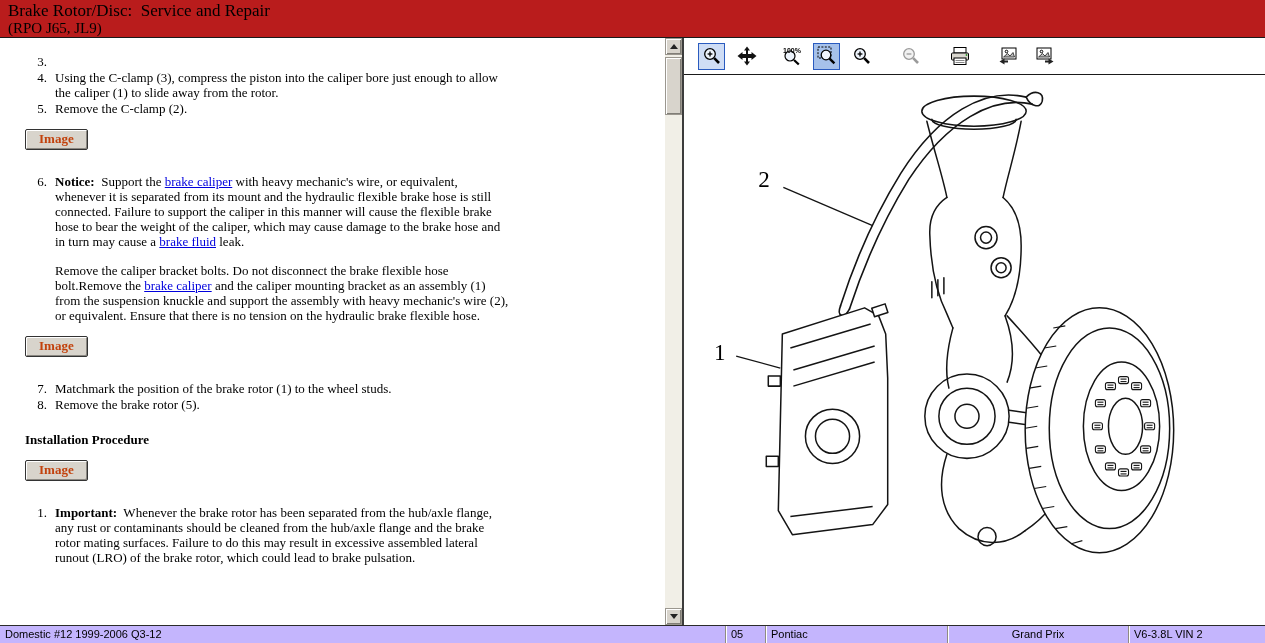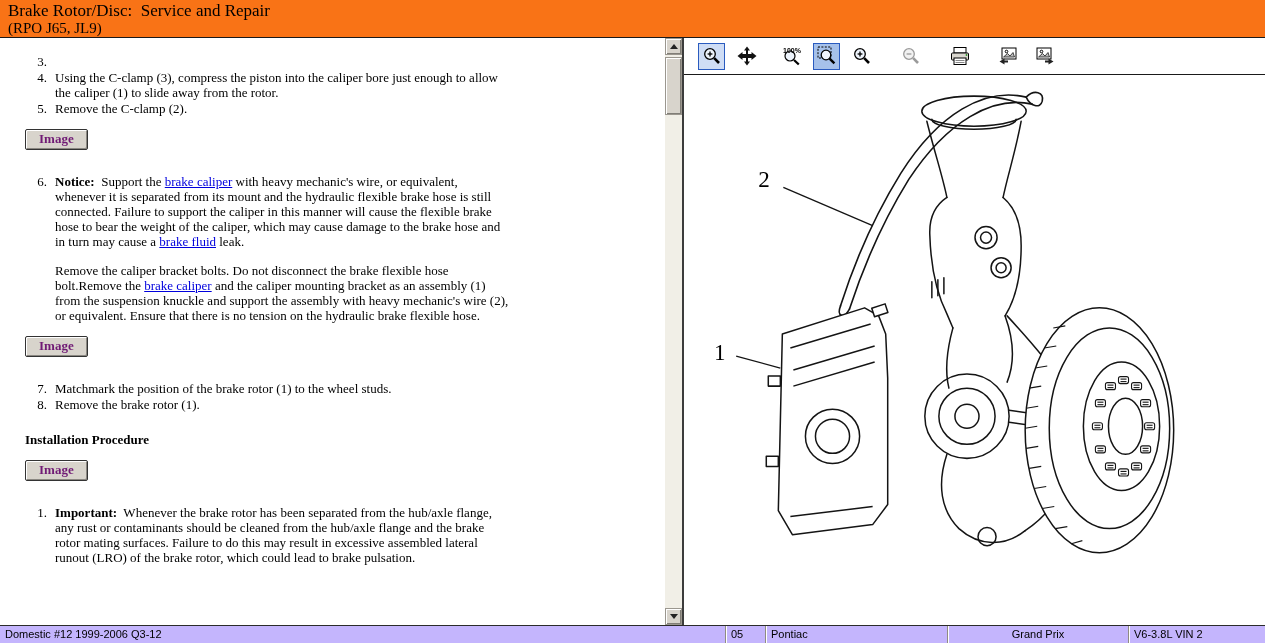--- a/index.html
+++ b/index.html
@@ -5,42 +5,42 @@
   * { box-sizing: border-box; }
   html,body { margin:0; padding:0; }
   body {
     width:1265px; height:643px; overflow:hidden;
     background:#fff; color:#000;
     font-family:"Liberation Serif", serif;
   }
   .app { width:1265px; height:643px; display:flex; flex-direction:column; }
 
   
-  .header { height:38px; padding:1px 8px 0 8px; border-bottom:1px solid #1a1a1a; background:#f97316; flex:0 0 auto; }
+  .header { height:38px; padding:1px 8px 0 8px; border-bottom:1px solid #1a1a1a; background:#b91c1c; flex:0 0 auto; }
   .title { font-size:17px; line-height:20px; white-space:pre; }
   .subtitle { font-size:15px; line-height:14px; white-space:pre; }
 
   
   .main { flex:1 1 auto; display:flex; min-height:0; }
 
   .left-panel { width:684px; flex:0 0 684px; position:relative; border-right:2px solid #3c3c3c; background:#fff; overflow:hidden; }
   .doc { position:absolute; left:0; top:0; right:17px; bottom:0; overflow:hidden; padding:16px 8px 0 25px; font-size:13px; line-height:15px; }
 
   .step-list { margin:0; }
   .step-row { display:flex; margin-bottom:1px; }
   .step-num { width:22px; flex:0 0 22px; text-align:right; padding-right:0; }
   .step-body { margin-left:8px; max-width:455px; }
   .step-para { white-space:pre-wrap; }
   .step-para + .step-para { margin-top:14px; }
   .doc-link { color:#0000dd; text-decoration:underline; cursor:pointer; }
   b { font-weight:bold; }
 
   .image-button {
     display:block; margin:13px 0 24px 0; padding:1px 13px 2px 13px;
-    font-family:"Liberation Serif", serif; font-size:13px; font-weight:bold; color:#701a75;
+    font-family:"Liberation Serif", serif; font-size:13px; font-weight:bold; color:#c2410c;
     background:#d8d4cc; border:1px solid #333; border-radius:2px;
     box-shadow: inset 1px 1px 0 #ffffff, inset -1px -1px 0 #8a8781;
     cursor:pointer;
   }
   .section-heading { font-weight:bold; font-size:13px; margin:20px 0 8px 0; }
 
   
   .scrollbar { position:absolute; top:0; right:0; width:17px; bottom:0; background:#f1efe7; }
   .sb-btn {
     position:absolute; left:0; width:17px; height:17px; background:#d8d4cc;
@@ -134,21 +134,21 @@
           <div class="step-list">
             <div class="step-row">
               <div class="step-num">7.</div>
               <div class="step-body">
                 <div class="step-para">Matchmark the position of the brake rotor (1) to the wheel studs.</div>
               </div>
             </div>
             <div class="step-row">
               <div class="step-num">8.</div>
               <div class="step-body">
-                <div class="step-para">Remove the brake rotor (1).</div>
+                <div class="step-para">Remove the brake rotor (5).</div>
               </div>
             </div>
           </div>
           <div class="section-heading">Installation Procedure</div>
           <button class="image-button">Image</button>
           <div class="step-list">
             <div class="step-row">
               <div class="step-num">1.</div>
               <div class="step-body">
                 <div class="step-para"><b>Important:</b>  Whenever the brake rotor has been separated from the hub/axle flange, any rust or contaminants should be cleaned from the hub/axle flange and the brake rotor mating surfaces. Failure to do this may result in excessive assembled lateral runout (LRO) of the brake rotor, which could lead to brake pulsation.</div>

